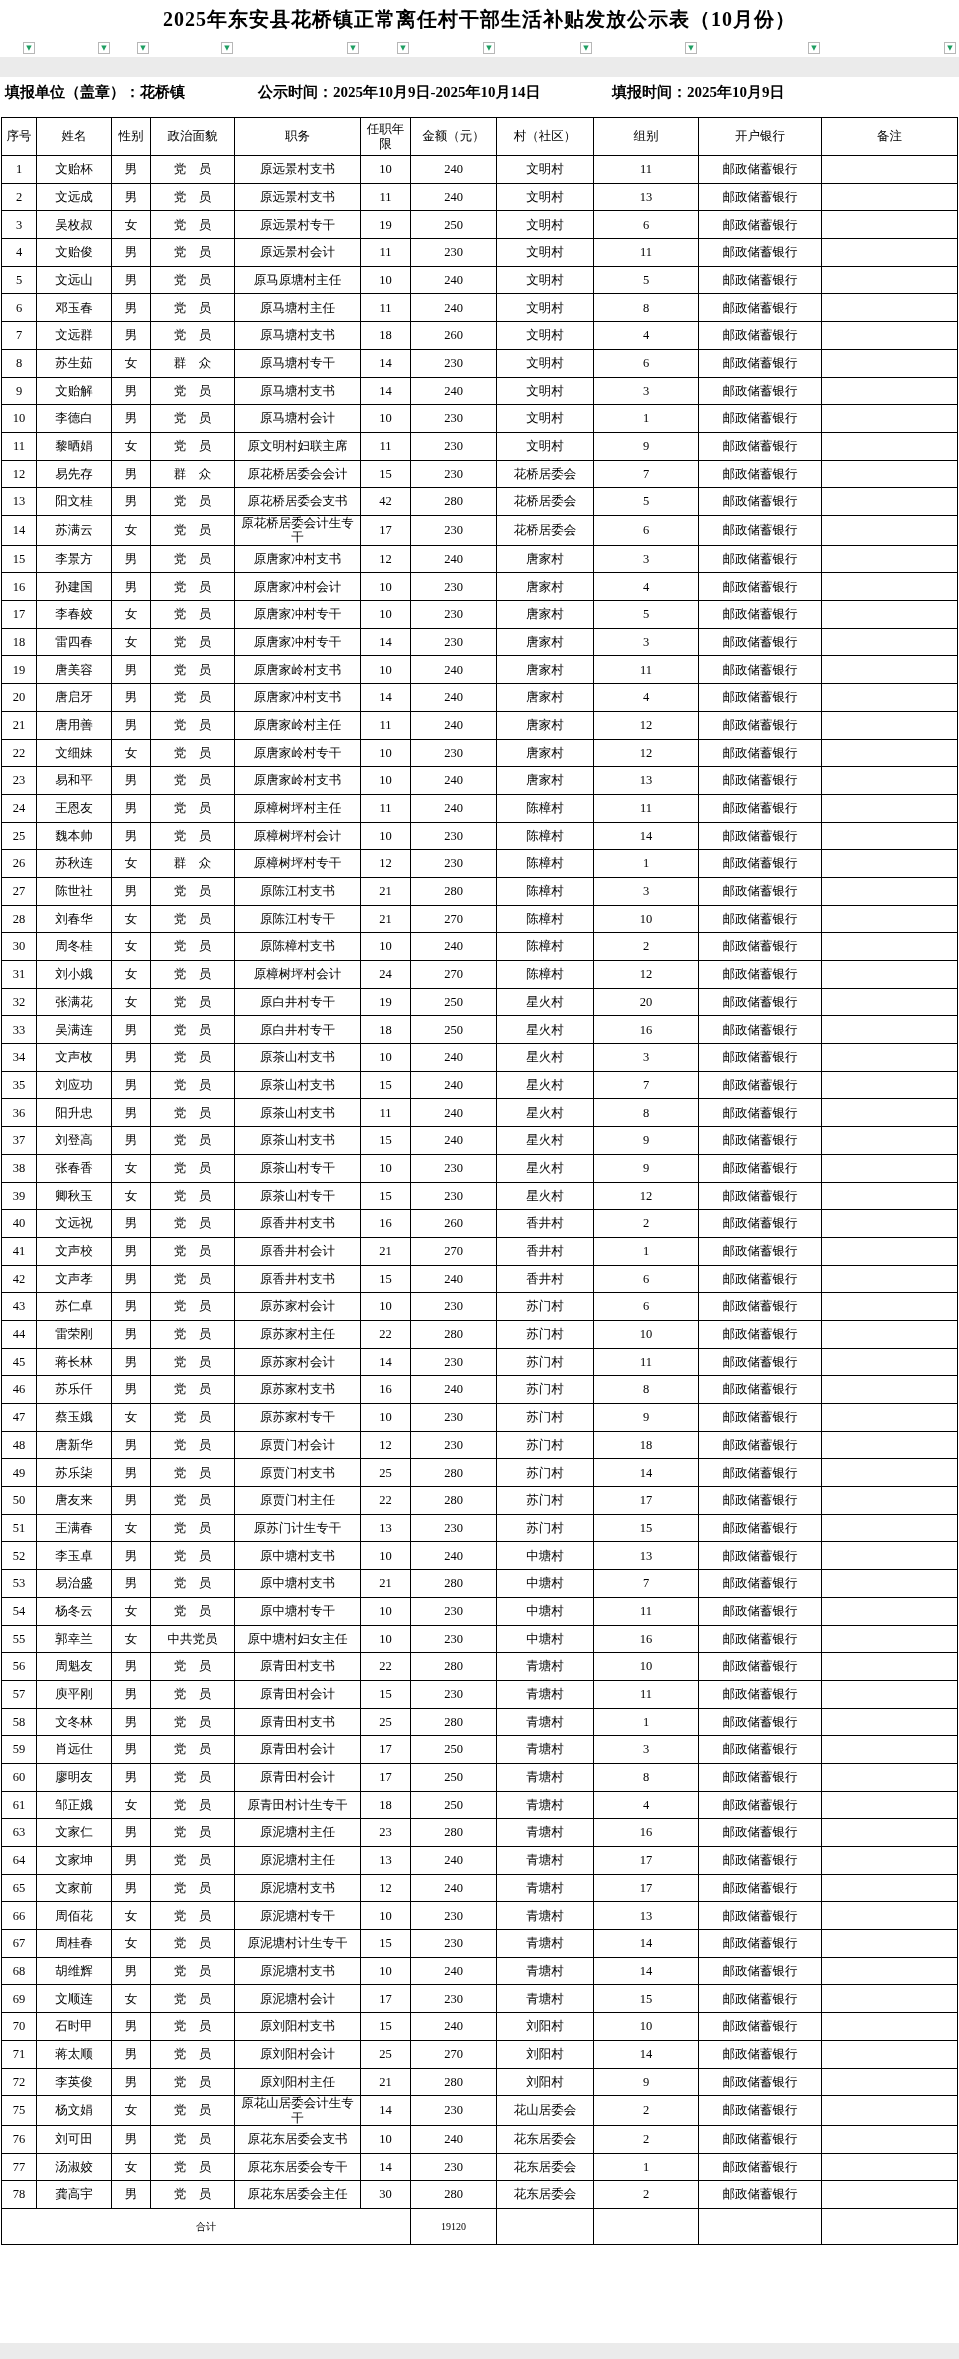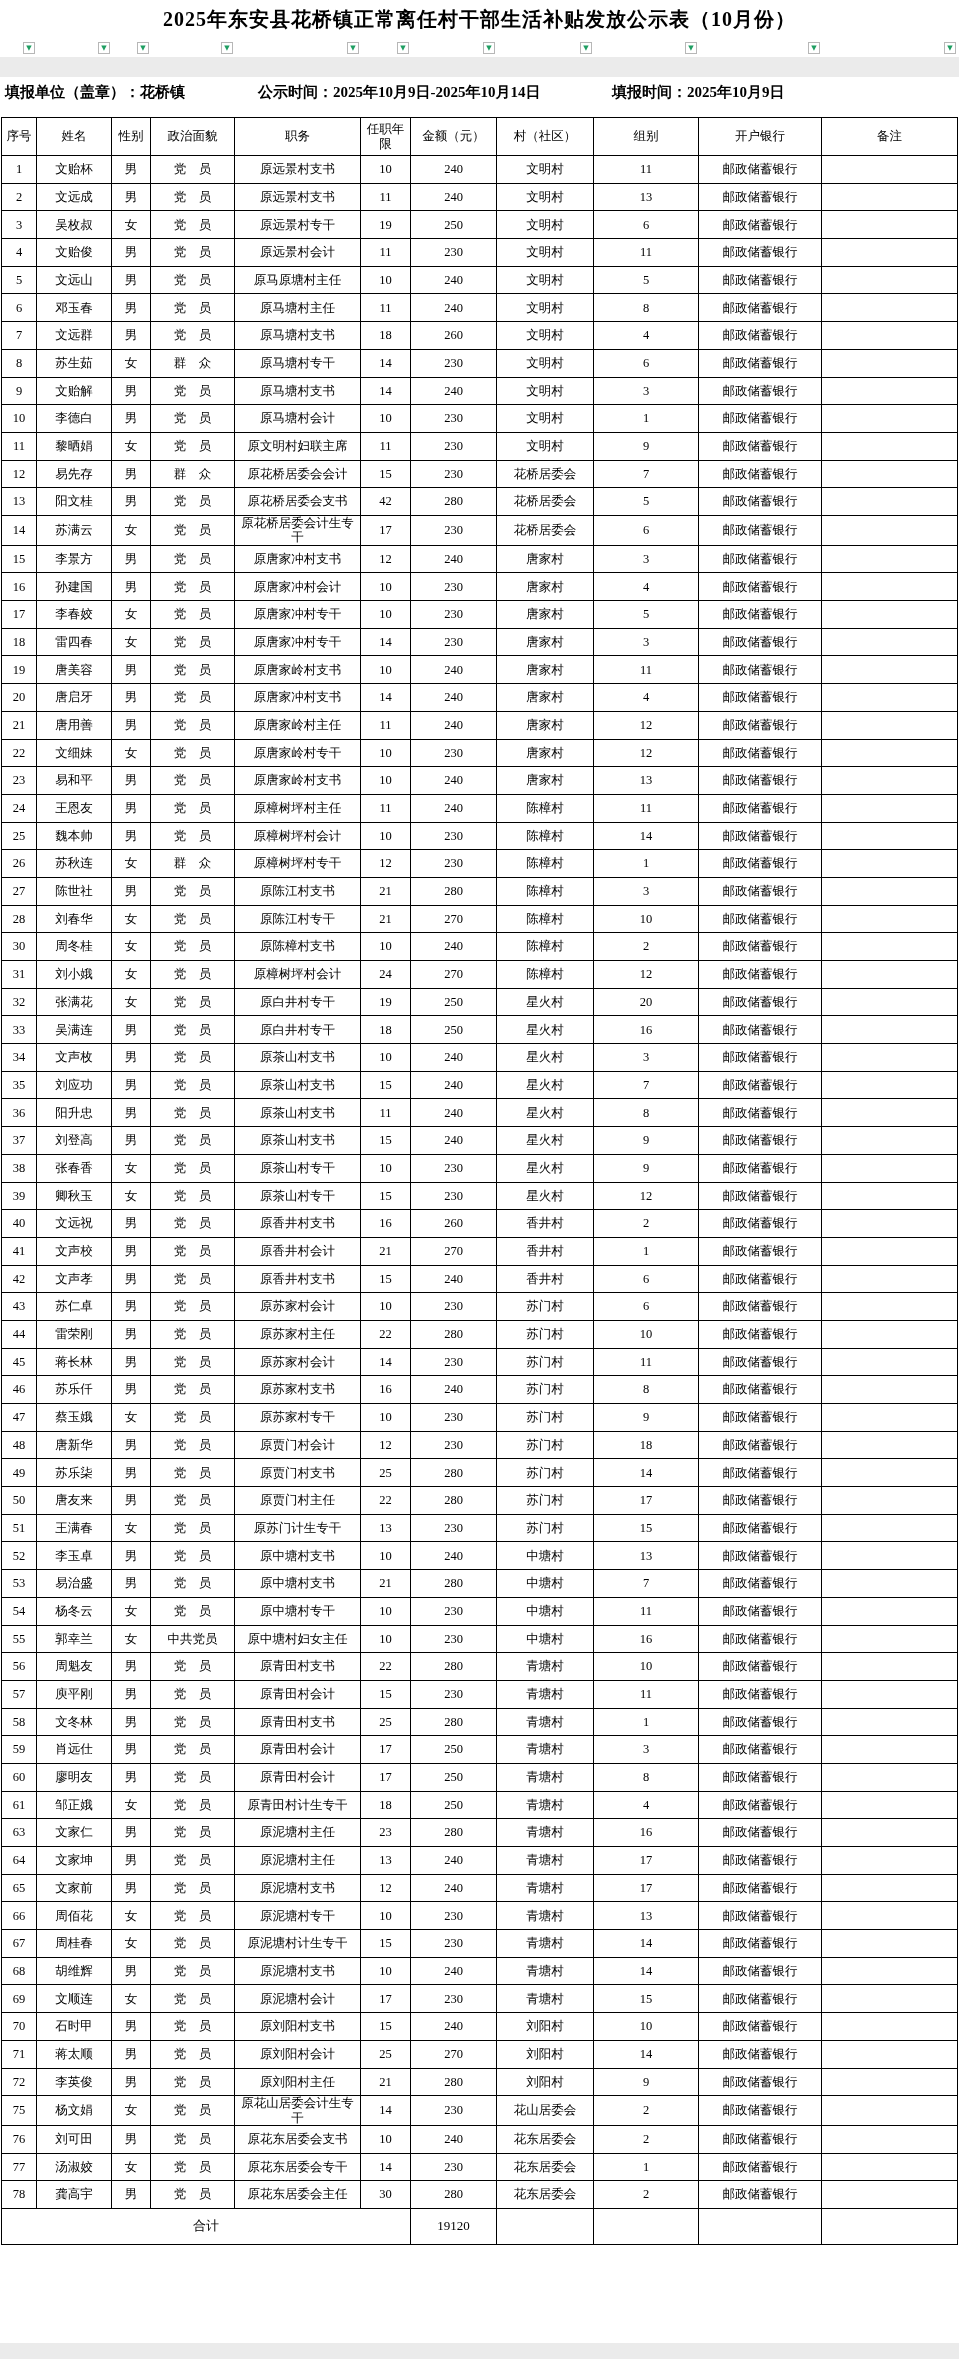--- a/index.html
+++ b/index.html
@@ -20,21 +20,21 @@
   .meta-unit{left:5px;}
   .meta-publicity{left:258px;}
   .meta-filldate{left:612px;}
   table.sheet{position:absolute;top:117px;left:1px;border-collapse:collapse;
               table-layout:fixed;width:957px;}
   table.sheet th,table.sheet td{border:1px solid #000;padding:0 1px;text-align:center;
               vertical-align:middle;font-weight:normal;font-size:12.5px;line-height:1.15;
               overflow:hidden;}
   table.sheet thead th{height:37px;}
   table.sheet tbody td{height:26.7px;}
-  table.sheet tfoot td{height:35px;font-size:13px;}
+  table.sheet tfoot td{height:35px;font-size:10px;}
   .band-bottom{position:absolute;top:2343px;left:0;width:959px;height:16px;background:#ebebeb;}
 </style>
 </head>
 <body>
 
 <div class="page">
 
   <div class="title">2025年东安县花桥镇正常离任村干部生活补贴发放公示表（10月份）</div>
 
   <div class="filter-layer">

